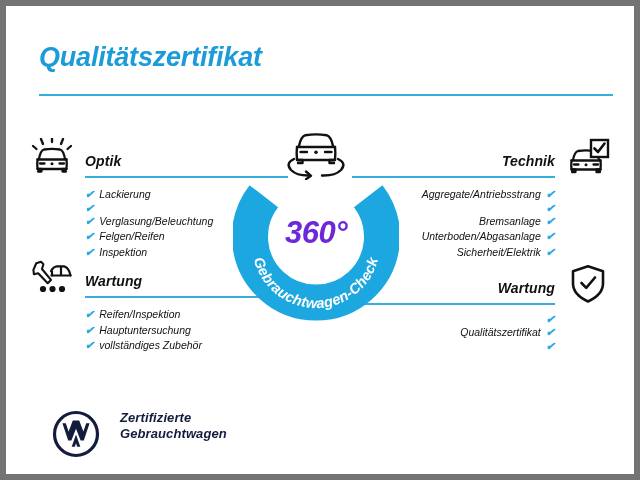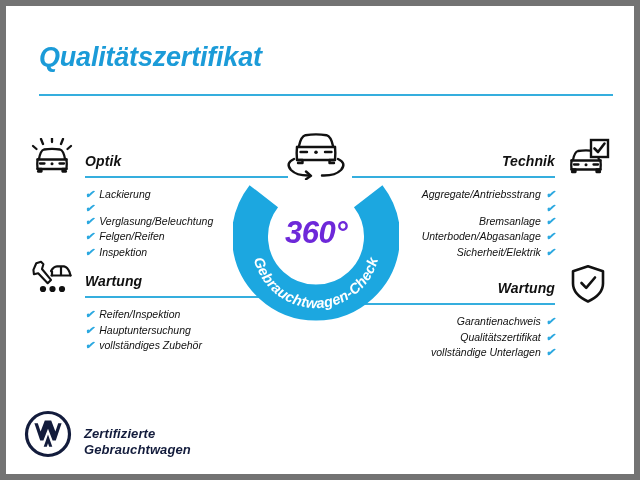--- a/index.html
+++ b/index.html
@@ -91,22 +91,22 @@
     letter-spacing:-0.5px;
   }
   .badge-car{
     position:absolute;left:50%;top:-33px;
     transform:translateX(-50%);
     width:78px;height:52px;
   }
 
   
   .footer{
-    position:absolute;left:18px;top:404px;
-    display:flex;align-items:flex-end;
+    position:absolute;left:46px;top:404px;
+    display:flex;align-items:flex-start;gap:8px;
   }
   .vw-mark{width:48px;height:48px;}
   .vw-text{
     margin-left:12px;
     font-size:13px;font-weight:bold;color:#131C3C;
     line-height:16px;letter-spacing:0.1px;
   }
 </style>
 </head>
 <body>
@@ -252,29 +252,27 @@
         <svg width="36" height="40" viewBox="0 0 36 40">
           <path d="M18 2.2 L33 7.2 L33 19.5 Q33 30.5 18 37.5 Q3 30.5 3 19.5 L3 7.2 Z" fill="none" stroke="#111" stroke-width="2.6" stroke-linejoin="round"></path>
           <path d="M11.5 19 L16.2 23.8 L25 13.5" fill="none" stroke="#111" stroke-width="2.6" stroke-linecap="round" stroke-linejoin="round"></path>
         </svg>
       </div>
       <div class="sec-title">Wartung</div>
       <div class="sec-rule"></div>
     </div>
     <ul class="items">
       <li>
-          <span>Garantienachweis</span>
           <span class="check">✔</span>
         </li>
       <li>
           <span>Qualitätszertifikat</span>
           <span class="check">✔</span>
         </li>
       <li>
-          <span>vollständige Unterlagen</span>
           <span class="check">✔</span>
         </li>
     </ul>
   </div>
 
   <div class="badge">
     <svg width="166" height="166" viewBox="0 0 166 166">
       <defs>
         <path id="arcpath" d="M 19 83 A 64 64 0 0 0 147 83"></path>
       </defs>

